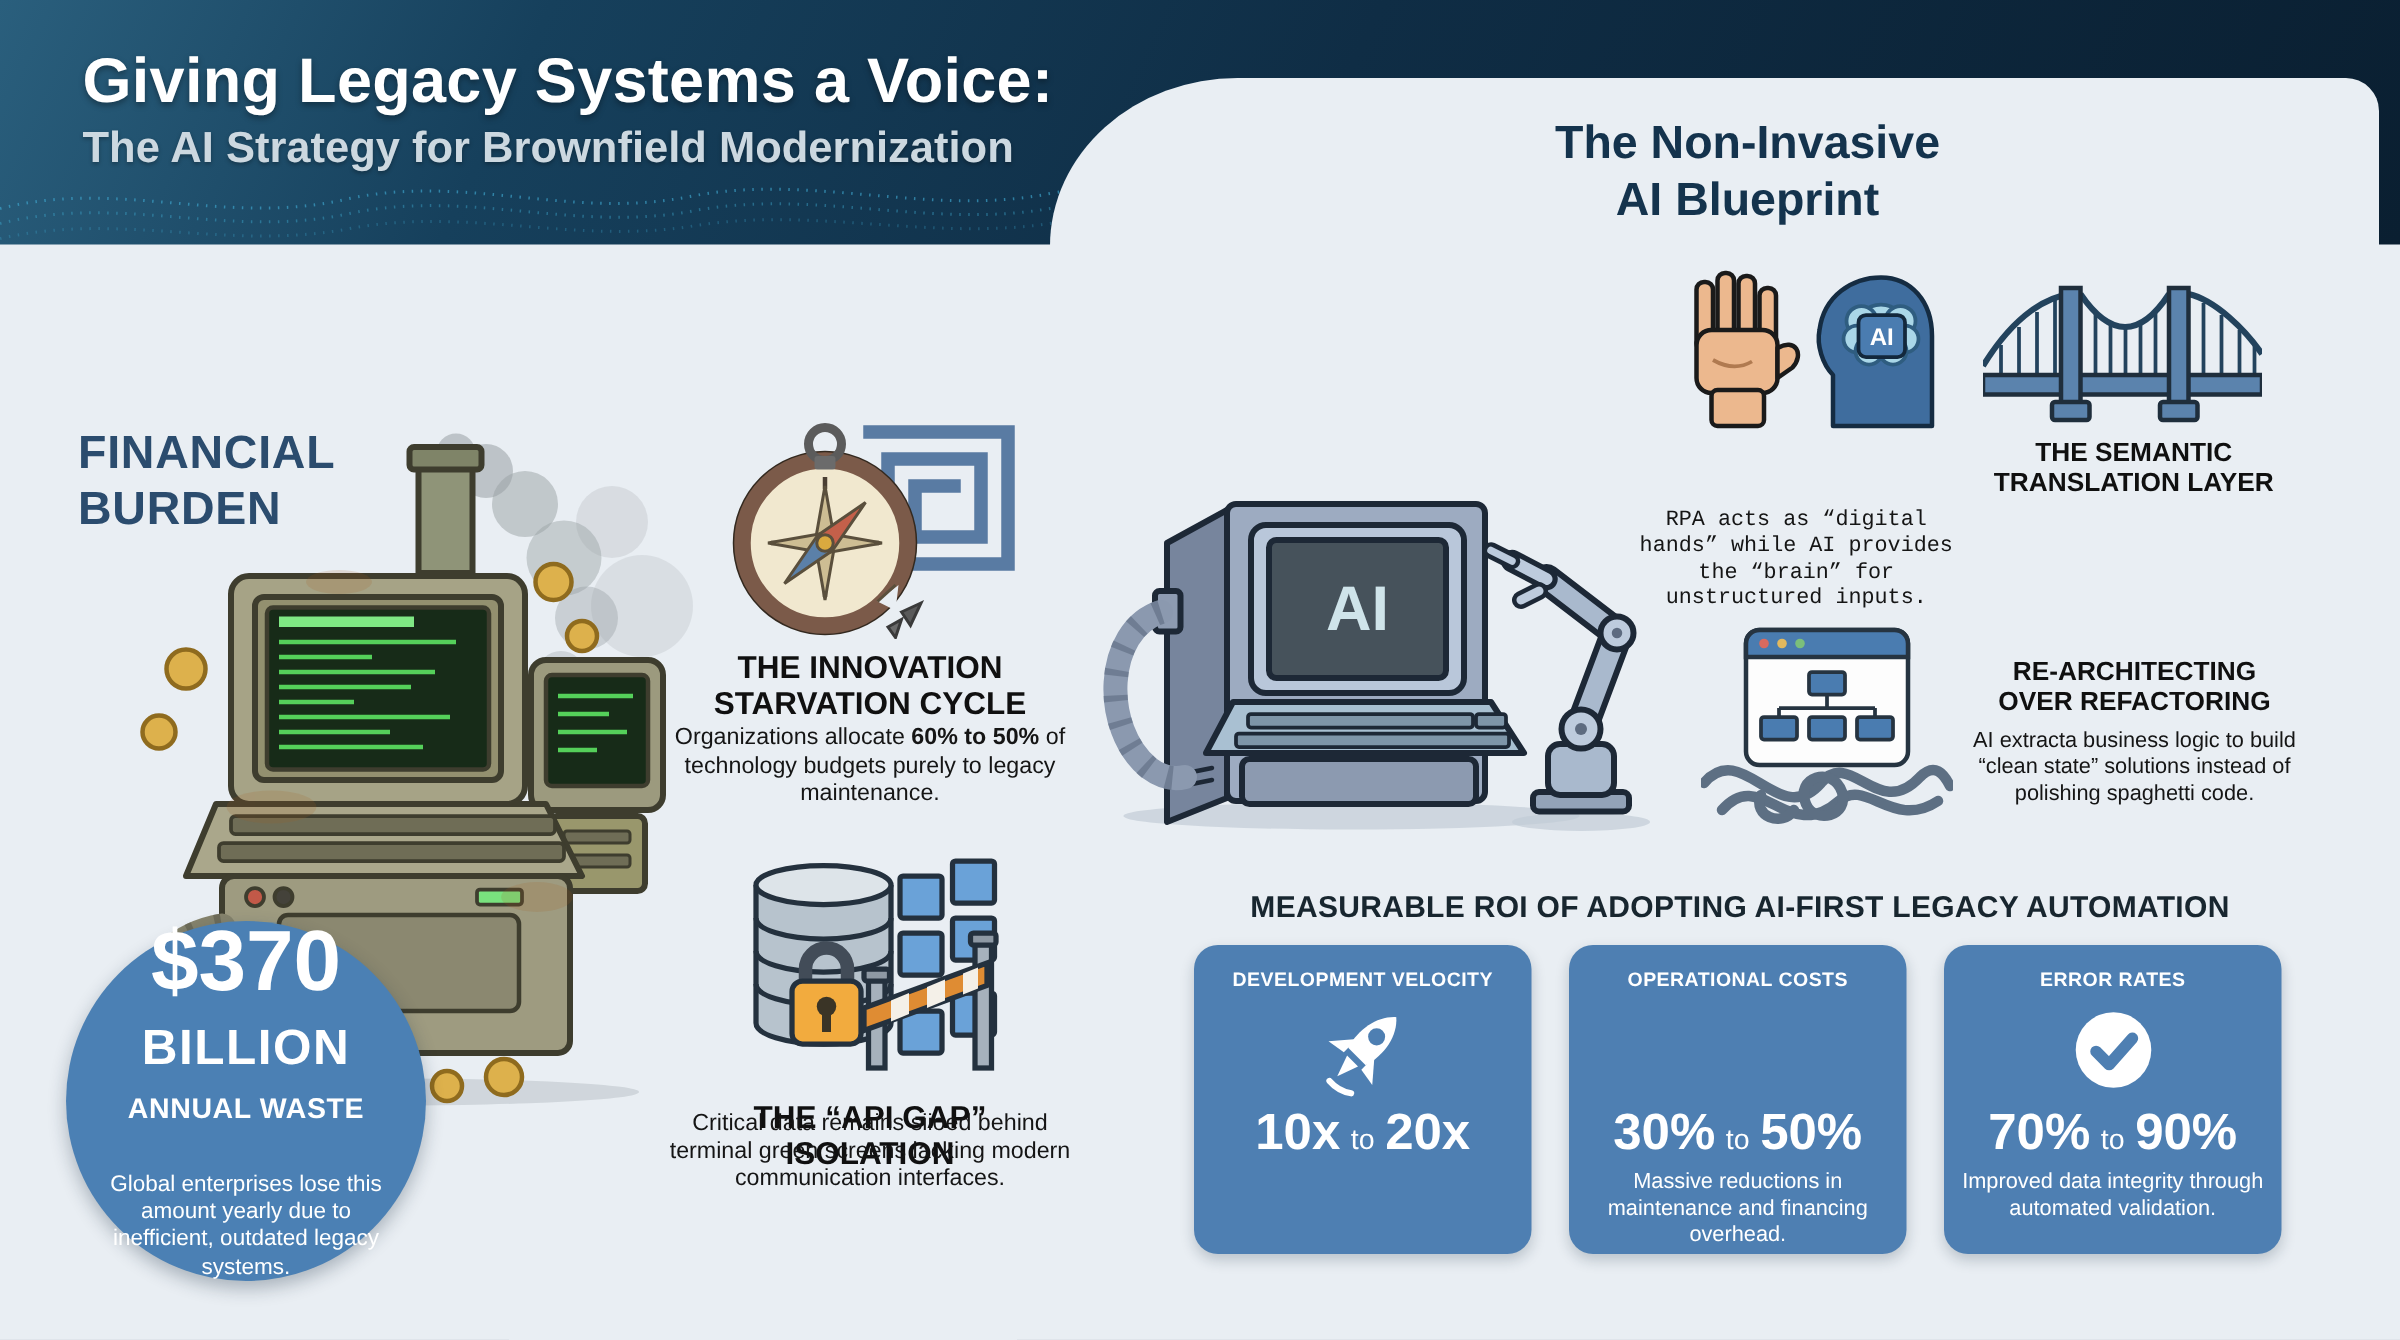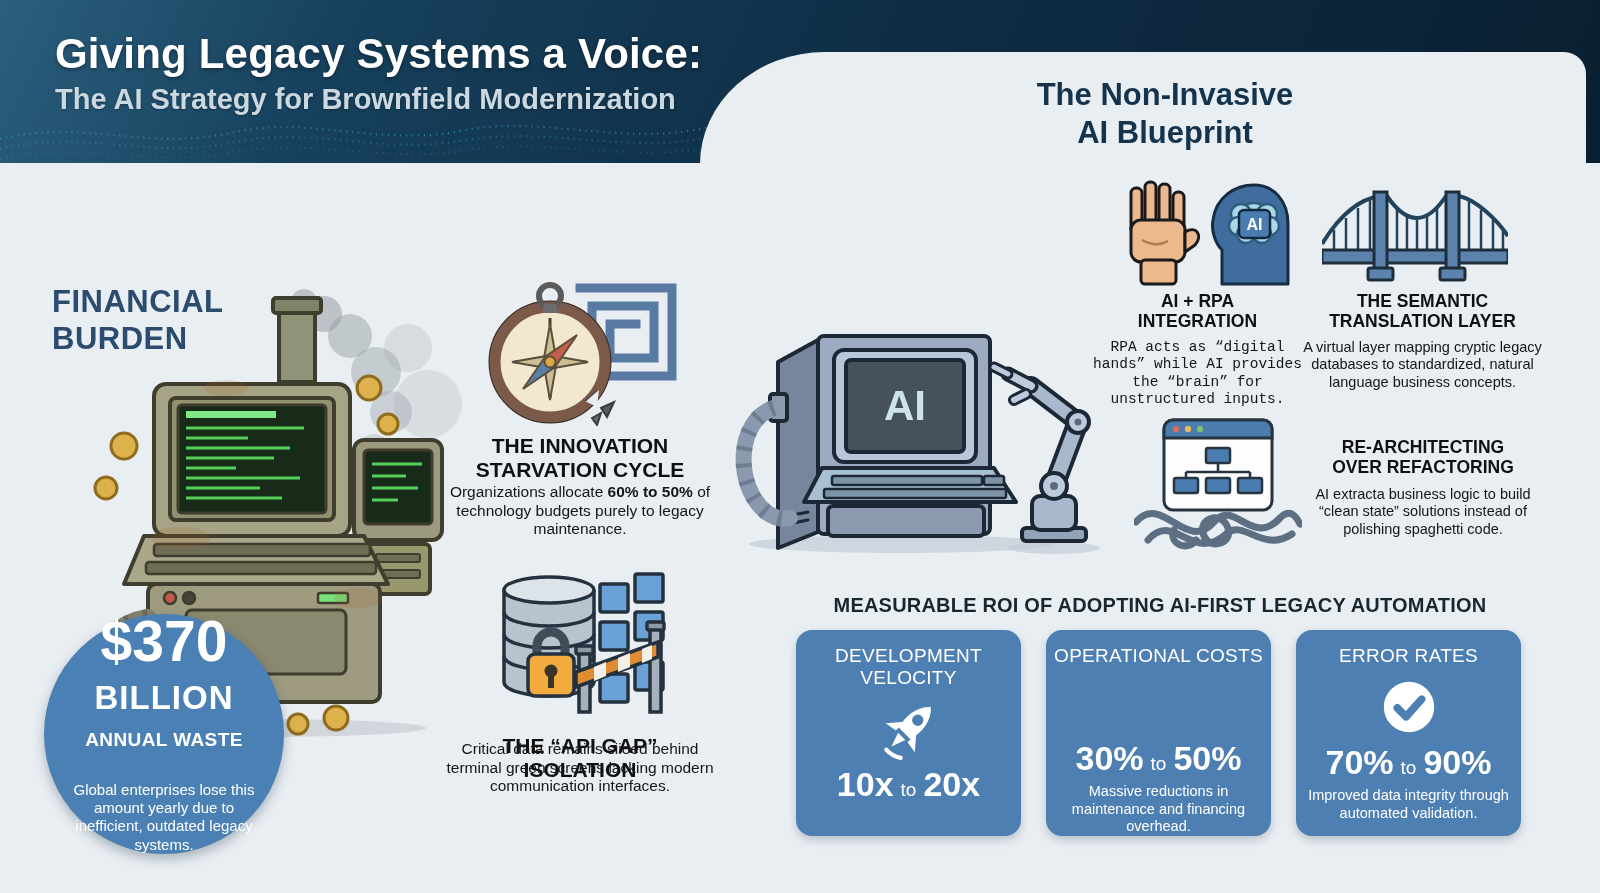--- a/index.html
+++ b/index.html
@@ -67,21 +67,21 @@
   .roi-heading{
     position:absolute;left:820px;top:594px;width:680px;text-align:center;
     font-size:20px;font-weight:800;color:#18262f;letter-spacing:.2px;
   }
   .roi-card{
     position:absolute;top:630px;width:225px;height:206px;background:#4e7fb2;border-radius:16px;
     color:#fff;display:flex;flex-direction:column;align-items:center;text-align:center;
     box-sizing:border-box;padding-top:15px;box-shadow:0 4px 9px rgba(20,40,60,.22);
   }
   .card-0{left:796px;} .card-1{left:1046px;} .card-2{left:1296px;}
-  .rc-title{font-size:19px;font-weight:400;letter-spacing:.3px;}
+  .rc-title{font-size:13px;font-weight:700;letter-spacing:.3px;}
   .rc-icon{height:76px;display:flex;align-items:center;justify-content:center;margin-top:2px;}
   .rc-value{font-size:34px;font-weight:800;line-height:1;display:flex;align-items:baseline;}
   .rc-value .to{font-size:19px;font-weight:400;margin:0 7px;}
   .rc-desc{font-size:14.5px;line-height:1.22;margin-top:8px;padding:0 12px;font-weight:500;}
   
   .illus{position:absolute;}
   .i-machine{left:36px;top:288px;width:430px;height:450px;}
   .i-compass{left:488px;top:274px;width:190px;height:152px;}
   .i-db{left:482px;top:554px;width:200px;height:162px;}
   .i-terminal{left:726px;top:290px;width:380px;height:270px;}
@@ -332,24 +332,20 @@
         <circle cx="163" cy="34" r="10"></circle>
       <circle cx="134" cy="46" r="9"></circle>
         <circle cx="166" cy="46" r="9"></circle>
       <circle cx="142" cy="54" r="9"></circle>
         <circle cx="158" cy="54" r="9"></circle>
     </g>
     <rect x="135" y="30" width="31" height="28" rx="5" fill="#4a7cb0" stroke="#13283c" stroke-width="2.5"></rect>
     <text x="150.5" y="50" font-size="16" font-weight="bold" fill="#ffffff" text-anchor="middle" font-family="Liberation Sans, DejaVu Sans, sans-serif">AI</text>
   </svg>
 
-  <div class="blk-title bp-t t-rpa">
-    <div>AI + RPA</div>
-    <div>INTEGRATION</div>
-  </div>
   <div class="blk-body bp-b b-rpa">RPA acts as “digital hands” while AI provides the “brain” for unstructured inputs.</div>
 
   <svg class="illus i-bridge" viewBox="0 0 186 106">
     <g stroke="#23435d" stroke-width="2.5">
       <line x1="12" y1="50" x2="12" y2="70"></line>
         <line x1="24" y1="38" x2="24" y2="70"></line>
       <line x1="36" y1="28" x2="36" y2="70"></line>
         <line x1="48" y1="20" x2="48" y2="70"></line>
       <line x1="75" y1="29" x2="75" y2="70"></line>
         <line x1="85" y1="36" x2="85" y2="70"></line>
@@ -372,21 +368,20 @@
         <rect x="46" y="88" width="25" height="12" rx="2"></rect>
       <rect x="124" y="12" width="13" height="82"></rect>
         <rect x="118" y="88" width="25" height="12" rx="2"></rect>
     </g>
   </svg>
 
   <div class="blk-title bp-t t-sem">
     <div>THE SEMANTIC</div>
     <div>TRANSLATION LAYER</div>
   </div>
-  <div class="blk-body bp-b b-sem">A virtual layer mapping cryptic legacy databases to standardized, natural language business concepts.</div>
 
   <svg class="illus i-knot" viewBox="0 0 168 144">
     <g fill="none" stroke="#5d6f83" stroke-width="7" stroke-linecap="round">
       <path d="M2,108 C28,78 52,140 80,108 C100,84 118,134 146,104 C156,94 162,102 166,110"></path>
       <path d="M14,126 C40,96 58,150 92,120 C110,104 128,140 158,120"></path>
       <path d="M70,122 c-8,-18 18,-26 24,-8 c5,16 -18,22 -24,8"></path>
       <path d="M40,116 c-6,14 14,22 22,10"></path>
     </g>
     <rect x="30" y="6" width="108" height="90" rx="9" fill="#fdfdfd" stroke="#263441" stroke-width="3"></rect>
     <path d="M30,24 v-9 a9,9 0 0 1 9,-9 h90 a9,9 0 0 1 9,9 v9 Z" fill="#4a7cb0" stroke="#263441" stroke-width="3"></path>

